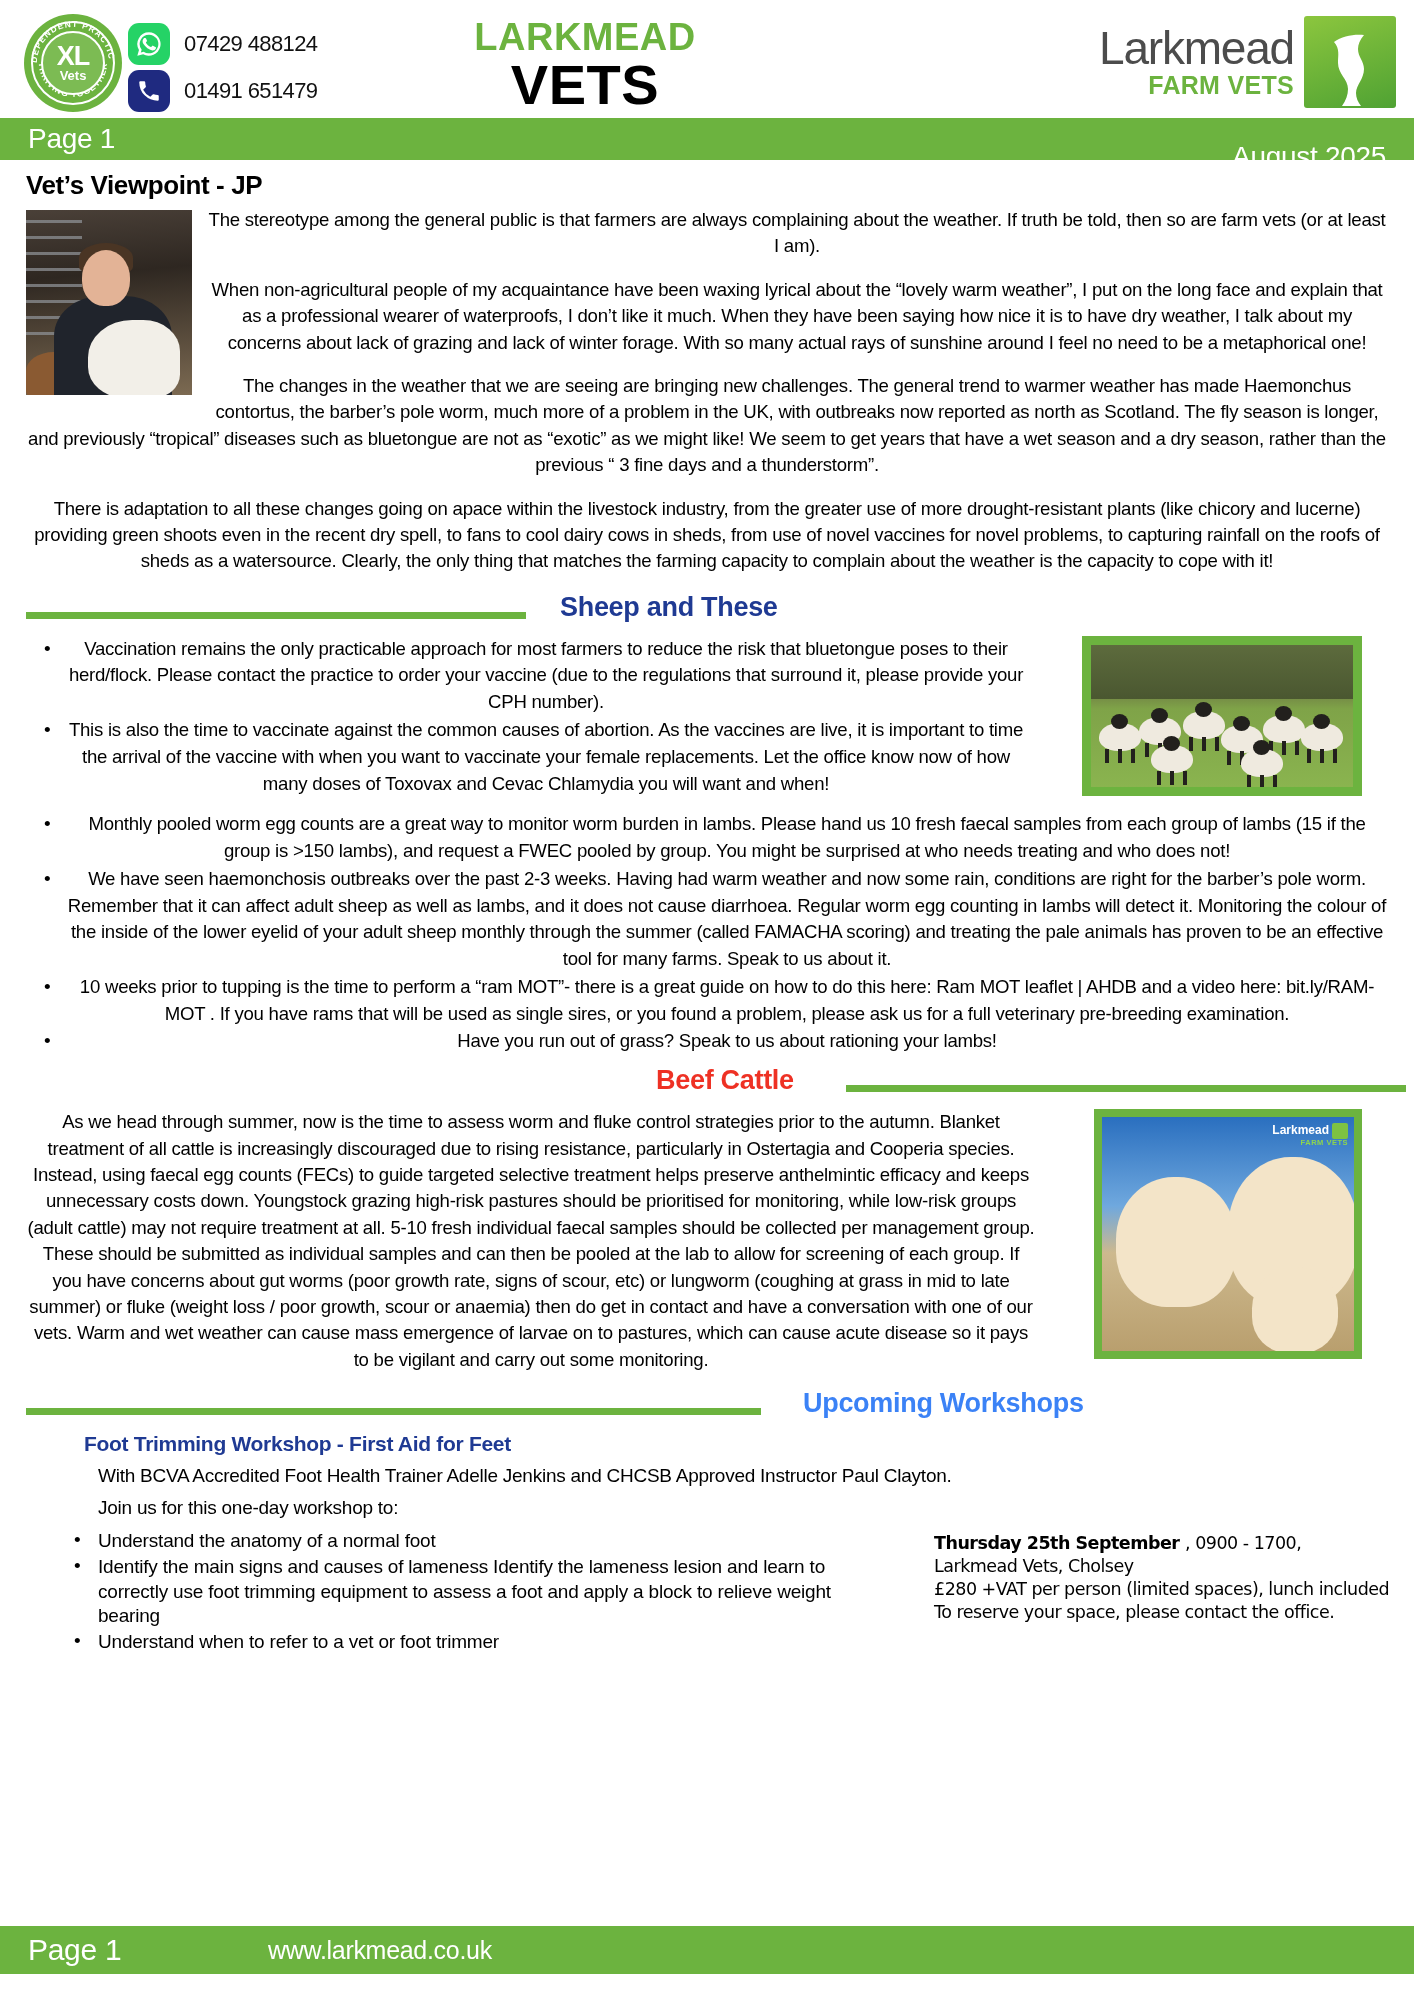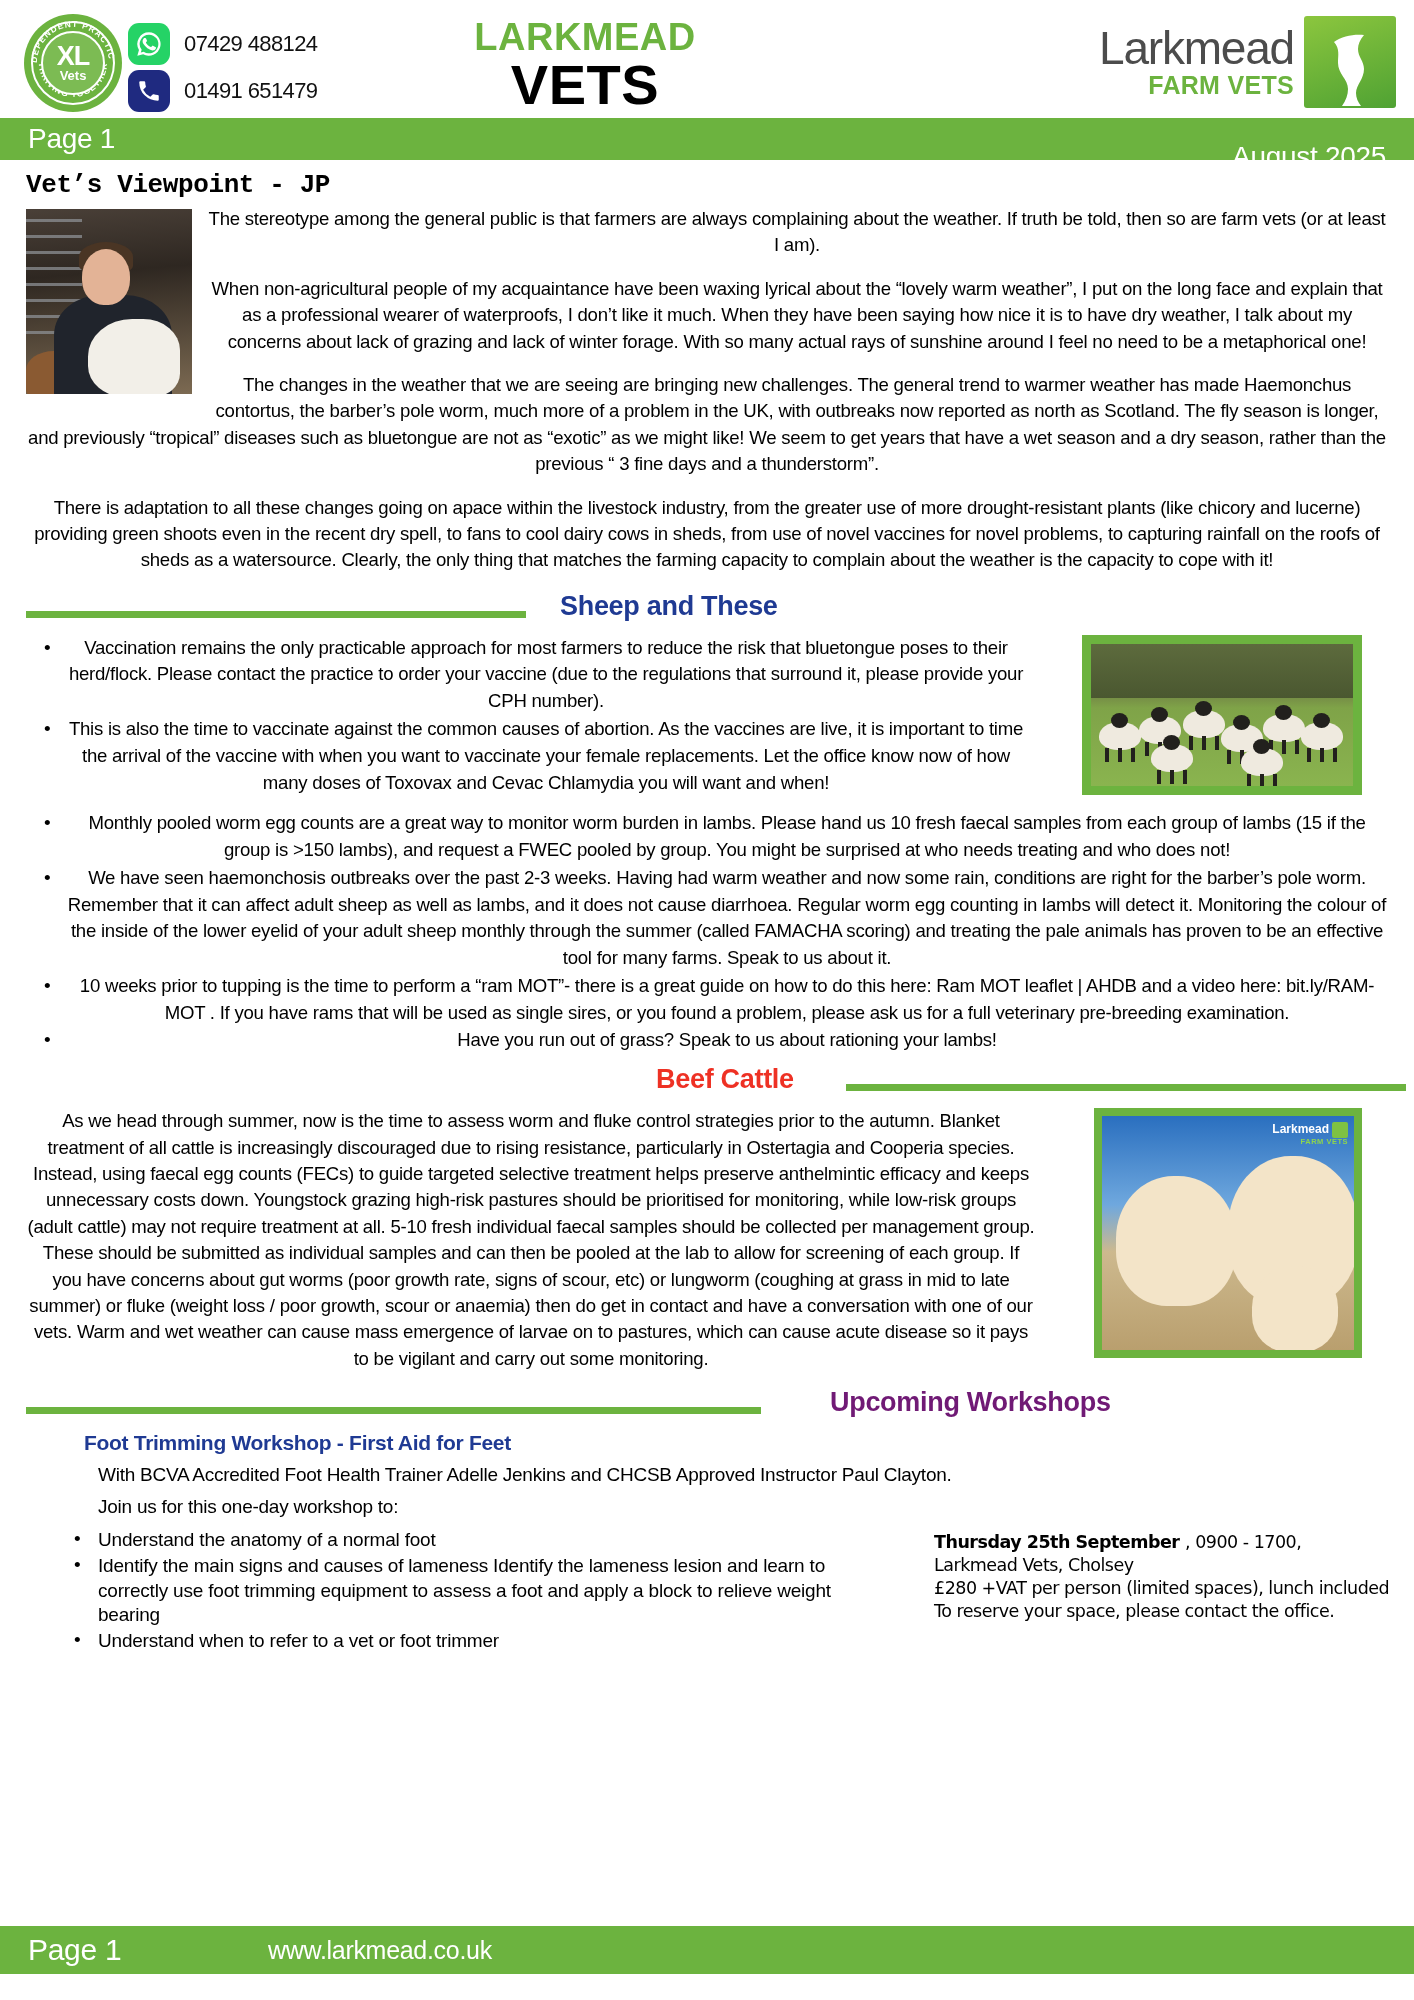--- a/index.html
+++ b/index.html
@@ -167,21 +167,21 @@
   .footer-bar .f-web { font-size: 25px; margin-right: 34px; letter-spacing: -0.3px; }
 
   
   .content { padding: 10px 26px 0 26px; position: relative; }
 
   h2.section-title {
     font-size: 26px;
     font-weight: bold;
     letter-spacing: -0.4px;
     margin-bottom: 6px;
-    font-family: Liberation Mono, monospace;
+    font-family: Liberation Sans, sans-serif;
   }
 
   p.body, li.body, .body {
     font-size: 18.6px;
     line-height: 1.42;
     letter-spacing: -0.25px;
     font-family: Liberation Sans, sans-serif;
     text-align: center;
   }
   p.body { margin-bottom: 17px; }
@@ -289,21 +289,21 @@
   .heading-row .htext {
     position: absolute; top: 0;
     font-size: 27px; font-weight: bold; letter-spacing: -0.3px;
     font-family: "Liberation Sans", sans-serif;
   }
   .h-sheep .rule { left: 0; width: 500px; }
   .h-sheep .htext { left: 534px; color: #1f3a93; }
   .h-beef .rule { left: 820px; width: 560px; }
   .h-beef .htext { left: 630px; color: #ee3124; }
   .h-work .rule { left: 0; width: 735px; }
-  .h-work .htext { left: 804px; color: #701a75; }
+  .h-work .htext { left: 777px; color: #3b82f6; }
 
   .workshop-sub {
     color: #1f3a93;
     font-weight: bold;
     font-size: 21px;
     letter-spacing: -0.3px;
     margin: 2px 0 9px 58px;
   }
   .ws-line { font-size: 19px; margin-left: 72px; margin-bottom: 10px; letter-spacing: -0.25px; }
   ul.ws-bullets { list-style: none; padding: 0; margin: 4px 0 8px 0; width: 840px; }

